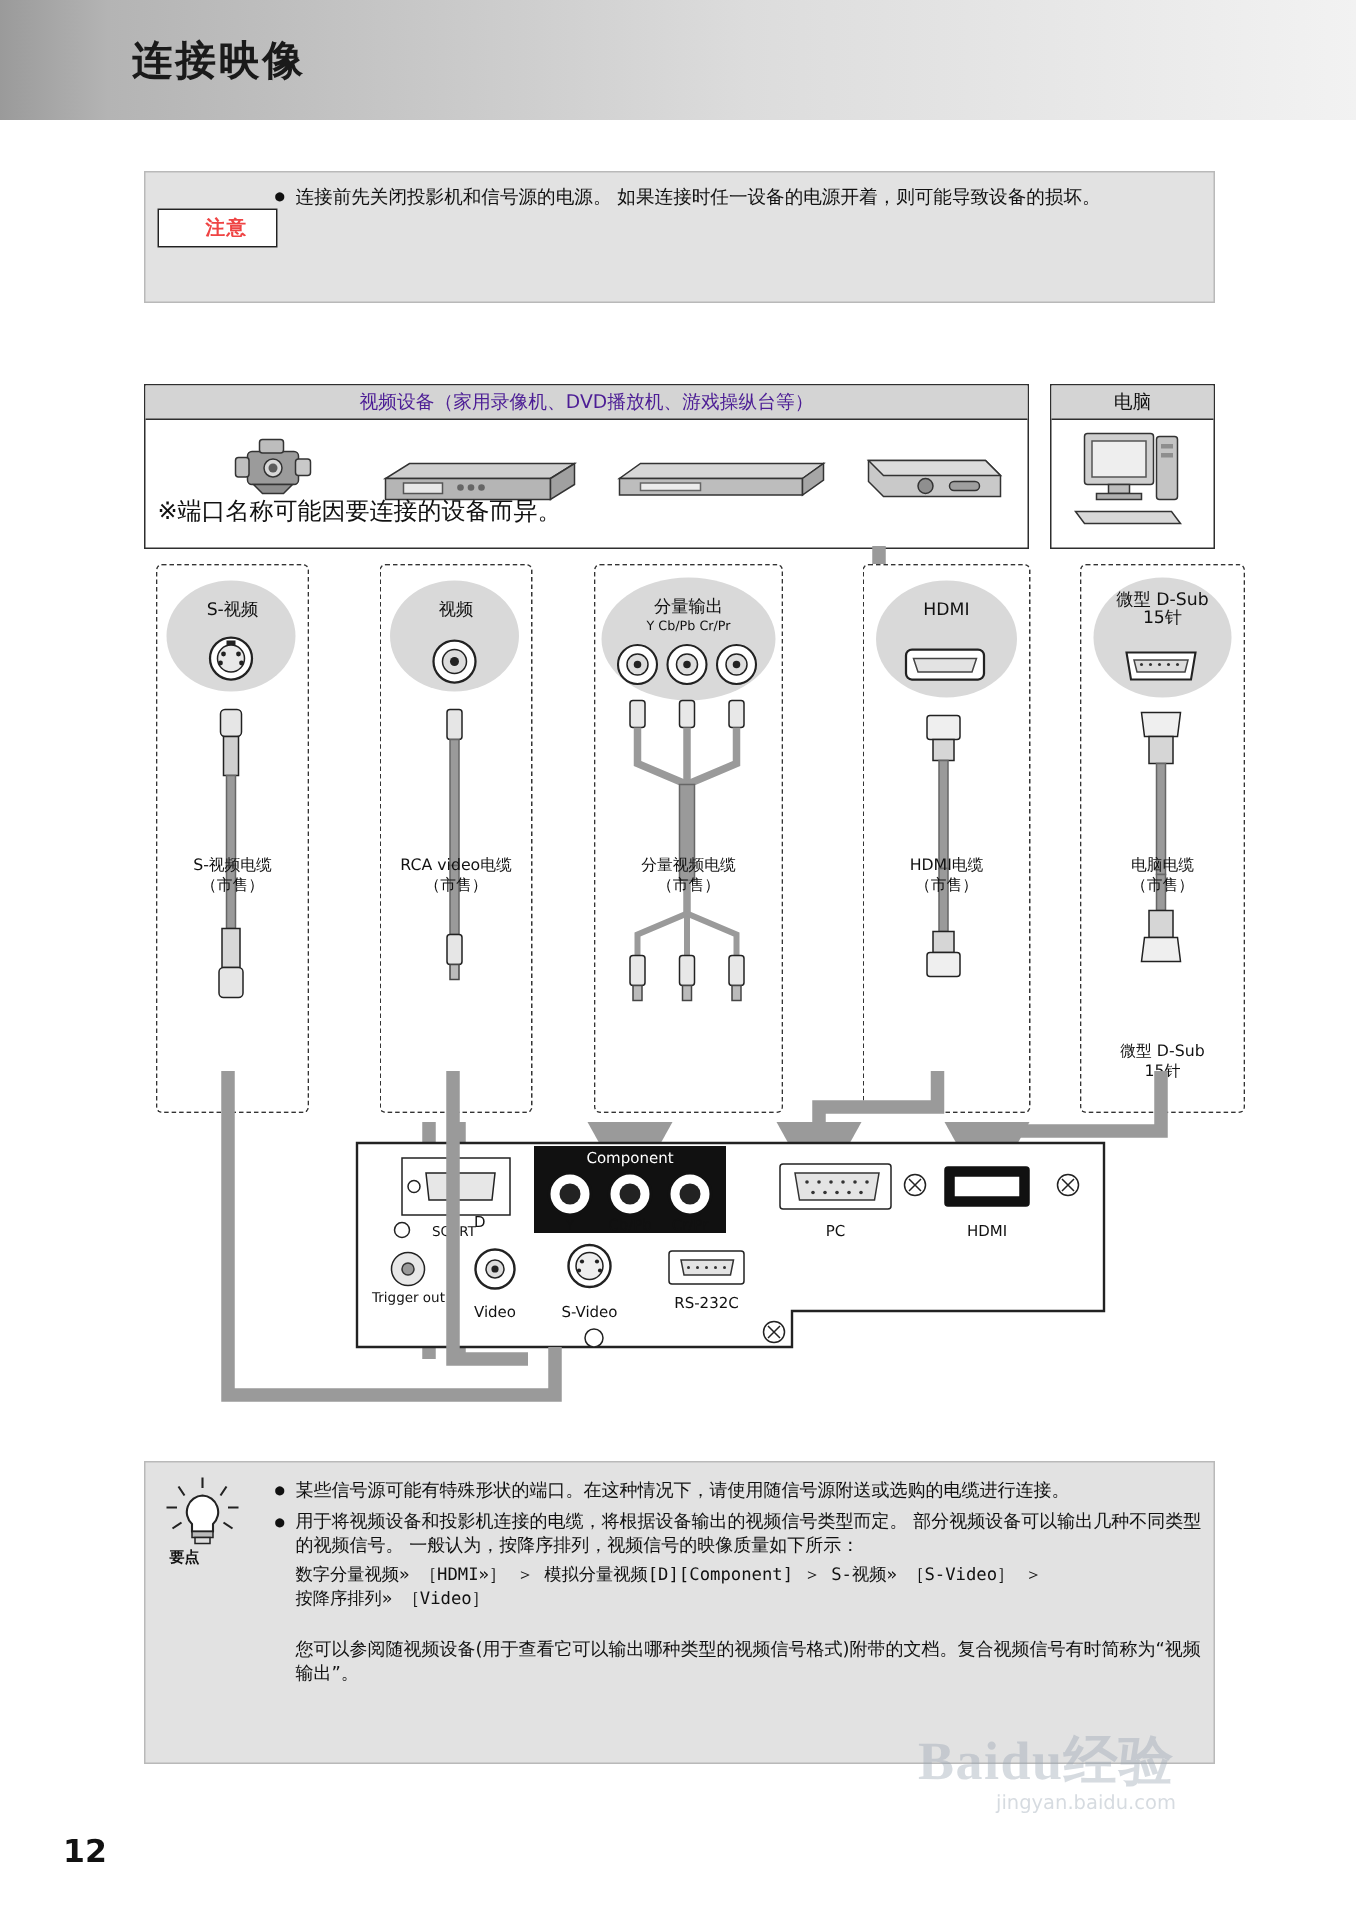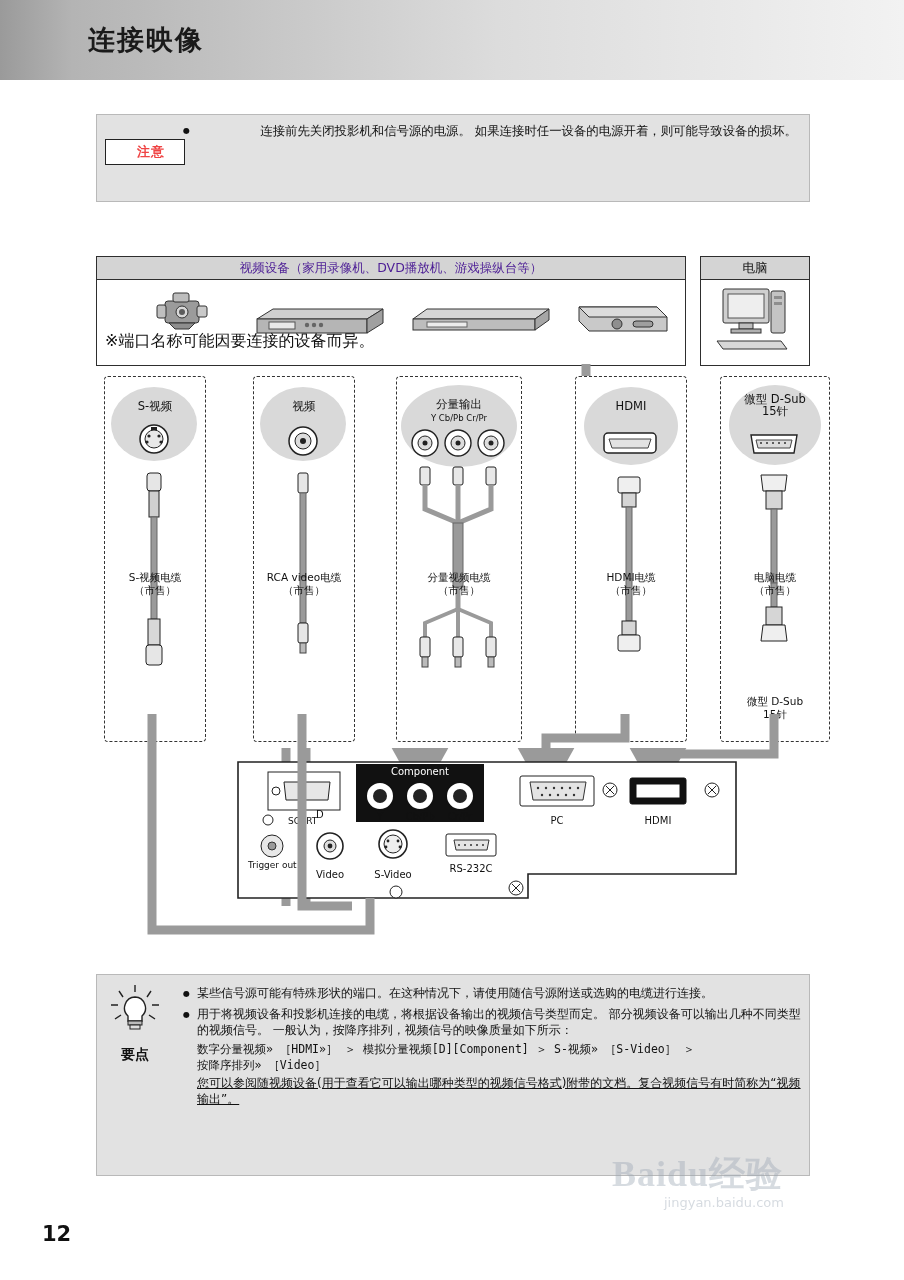--- a/index.html
+++ b/index.html
@@ -24,21 +24,21 @@
     background:#e2e2e2;border:1px solid #b9b9b9;
   }
   .caution-label{
     position:absolute;left:8px;top:24px;width:66px;height:24px;
     background:#ffffff;border:1.5px solid #222;
     font-size:13px;font-weight:bold;color:#ef4444;
     display:flex;align-items:center;justify-content:center;letter-spacing:1px;padding-left:12px;
   }
   .caution-list{
     position:absolute;left:86px;top:7px;width:614px;
-    font-size:12.4px;line-height:17px;color:#111;text-align:right;
+    font-size:12.4px;line-height:17px;color:#111;
   }
   .cl-item{position:relative;padding-left:14px;margin-bottom:5px;}
   .cl-item:before{content:"\25CF";position:absolute;left:0;top:0;font-size:8px;line-height:17px;}
   
   .diagram{position:absolute;left:0;top:230px;width:904px;height:720px;}
   
   .dev-bar{
     position:absolute;left:96px;top:26px;width:588px;height:108px;
     border:1px solid #2e2e2e;background:#fff;
   }
@@ -73,22 +73,22 @@
   
   .panel{
     position:absolute;left:228px;top:518px;width:520px;height:158px;
   }
   
   .hint-box{
     position:absolute;left:96px;top:974px;width:712px;height:200px;
     background:#e2e2e2;border:1px solid #b9b9b9;
   }
   .hint-label{
-    position:absolute;left:16px;top:71px;width:44px;text-align:center;
-    font-size:14px;font-weight:bold;color:#111;
+    position:absolute;left:16px;top:56px;width:44px;
+    font-size:10px;font-weight:bold;color:#111;
   }
   .hint-list{
     position:absolute;left:86px;top:10px;width:618px;
     font-size:12px;line-height:16.5px;color:#111;
   }
   .hint-list .cl-item{margin-bottom:4px;}
   .mono{font-family:"DejaVu Sans Mono","Liberation Mono",monospace;font-size:11.5px;}
   .pageno{
     position:absolute;left:42px;top:1222px;font-size:21px;font-weight:bold;color:#111;
   }
@@ -450,21 +450,21 @@
     <rect x="23" y="42" width="10" height="4" fill="#ddd" stroke="#222"></rect>
     <path d="M28 2 L28 9 M12 8 L16 14 M44 8 L40 14 M4 22 L11 22 M52 22 L45 22 M8 36 L14 32 M48 36 L42 32" stroke="#222" stroke-width="1.4"></path>
   </svg>
   <div class="hint-label">要点</div>
   <div class="hint-list">
     <div class="cl-item">某些信号源可能有特殊形状的端口。在这种情况下，请使用随信号源附送或选购的电缆进行连接。</div>
     <div class="cl-item">
       <span>用于将视频设备和投影机连接的电缆，将根据设备输出的视频信号类型而定。 部分视频设备可以输出几种不同类型的视频信号。 一般认为，按降序排列，视频信号的映像质量如下所示：</span>
       <div class="mono" style="margin-top:2px;">数字分量视频» ［HDMI»］ ＞ 模拟分量视频[D][Component] ＞ S-视频» ［S-Video］ ＞</div>
       <div class="mono">按降序排列» ［Video］</div>
-      <div style="margin-top:1px;text-decoration:underline;">您可以参阅随视频设备(用于查看它可以输出哪种类型的视频信号格式)附带的文档。复合视频信号有时简称为“视频输出”。</div>
+      <div style="margin-top:17px;">您可以参阅随视频设备(用于查看它可以输出哪种类型的视频信号格式)附带的文档。复合视频信号有时简称为“视频输出”。</div>
     </div>
   </div>
 </div>
 
 <div class="pageno">12</div>
 
 <div class="wm">
   <div class="wm-main">Baidu经验</div>
   <div class="wm-sub">jingyan.baidu.com</div>
 </div>

